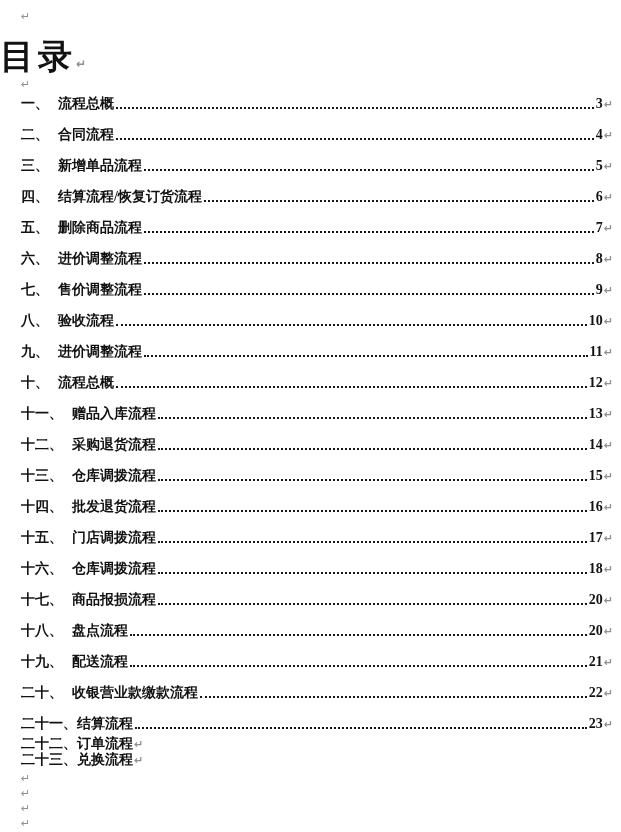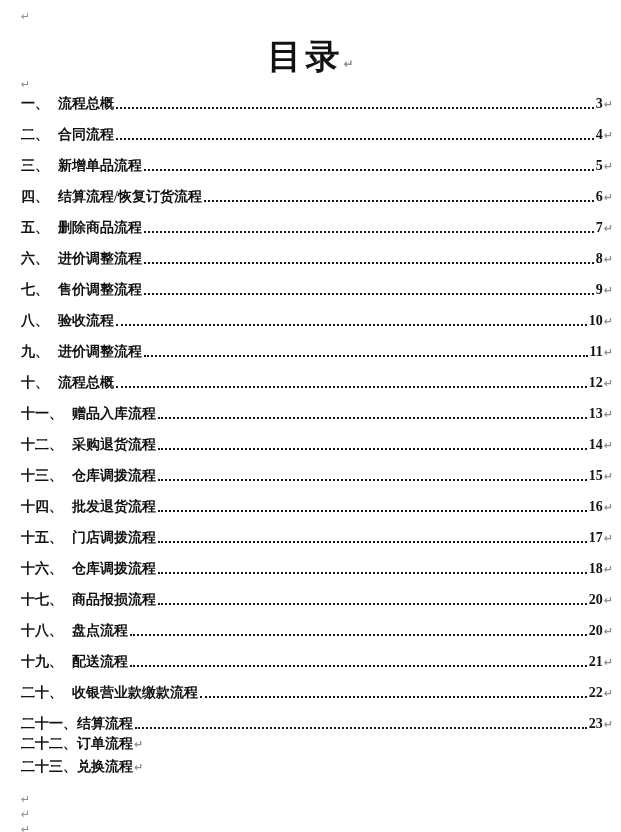--- a/index.html
+++ b/index.html
@@ -19,21 +19,21 @@
   }
   .pilcrow{
     color:#8f8f8f;
     font-family:"DejaVu Sans",sans-serif;
     font-size:11px;
     line-height:1;
   }
   .title-line{
     margin:16px 0 0 0;
     height:38px;line-height:38px;
-    text-align:center;
+    text-align:left;
     font-size:34px;
     font-weight:bold;
     letter-spacing:4px;
     white-space:nowrap;
   }
   .title-line .pilcrow{
     font-size:12px;
     letter-spacing:0;
     vertical-align:baseline;
   }
@@ -46,22 +46,22 @@
     align-items:flex-end;
     height:14px;
     line-height:14px;
     margin-bottom:17px;
     font-size:14px;
     font-weight:bold;
     white-space:nowrap;
   }
   
   #toc .row:nth-child(21){margin-bottom:6px;}
-  #toc .row:nth-child(22){margin-bottom:9px;}
-  #toc .row:nth-child(23){margin-bottom:16px;}
+  #toc .row:nth-child(22){margin-bottom:2px;}
+  #toc .row:nth-child(23){margin-bottom:2px;}
   .num{flex:0 0 auto;}
   .row.tab .num{margin-right:9px;}
   .label{flex:0 0 auto;}
   .leader{
     flex:1 1 auto;
     border-bottom:2px dotted #161616;
     margin:0 2px 2px 2px;
     min-width:8px;
   }
   .pagenum{flex:0 0 auto;}

